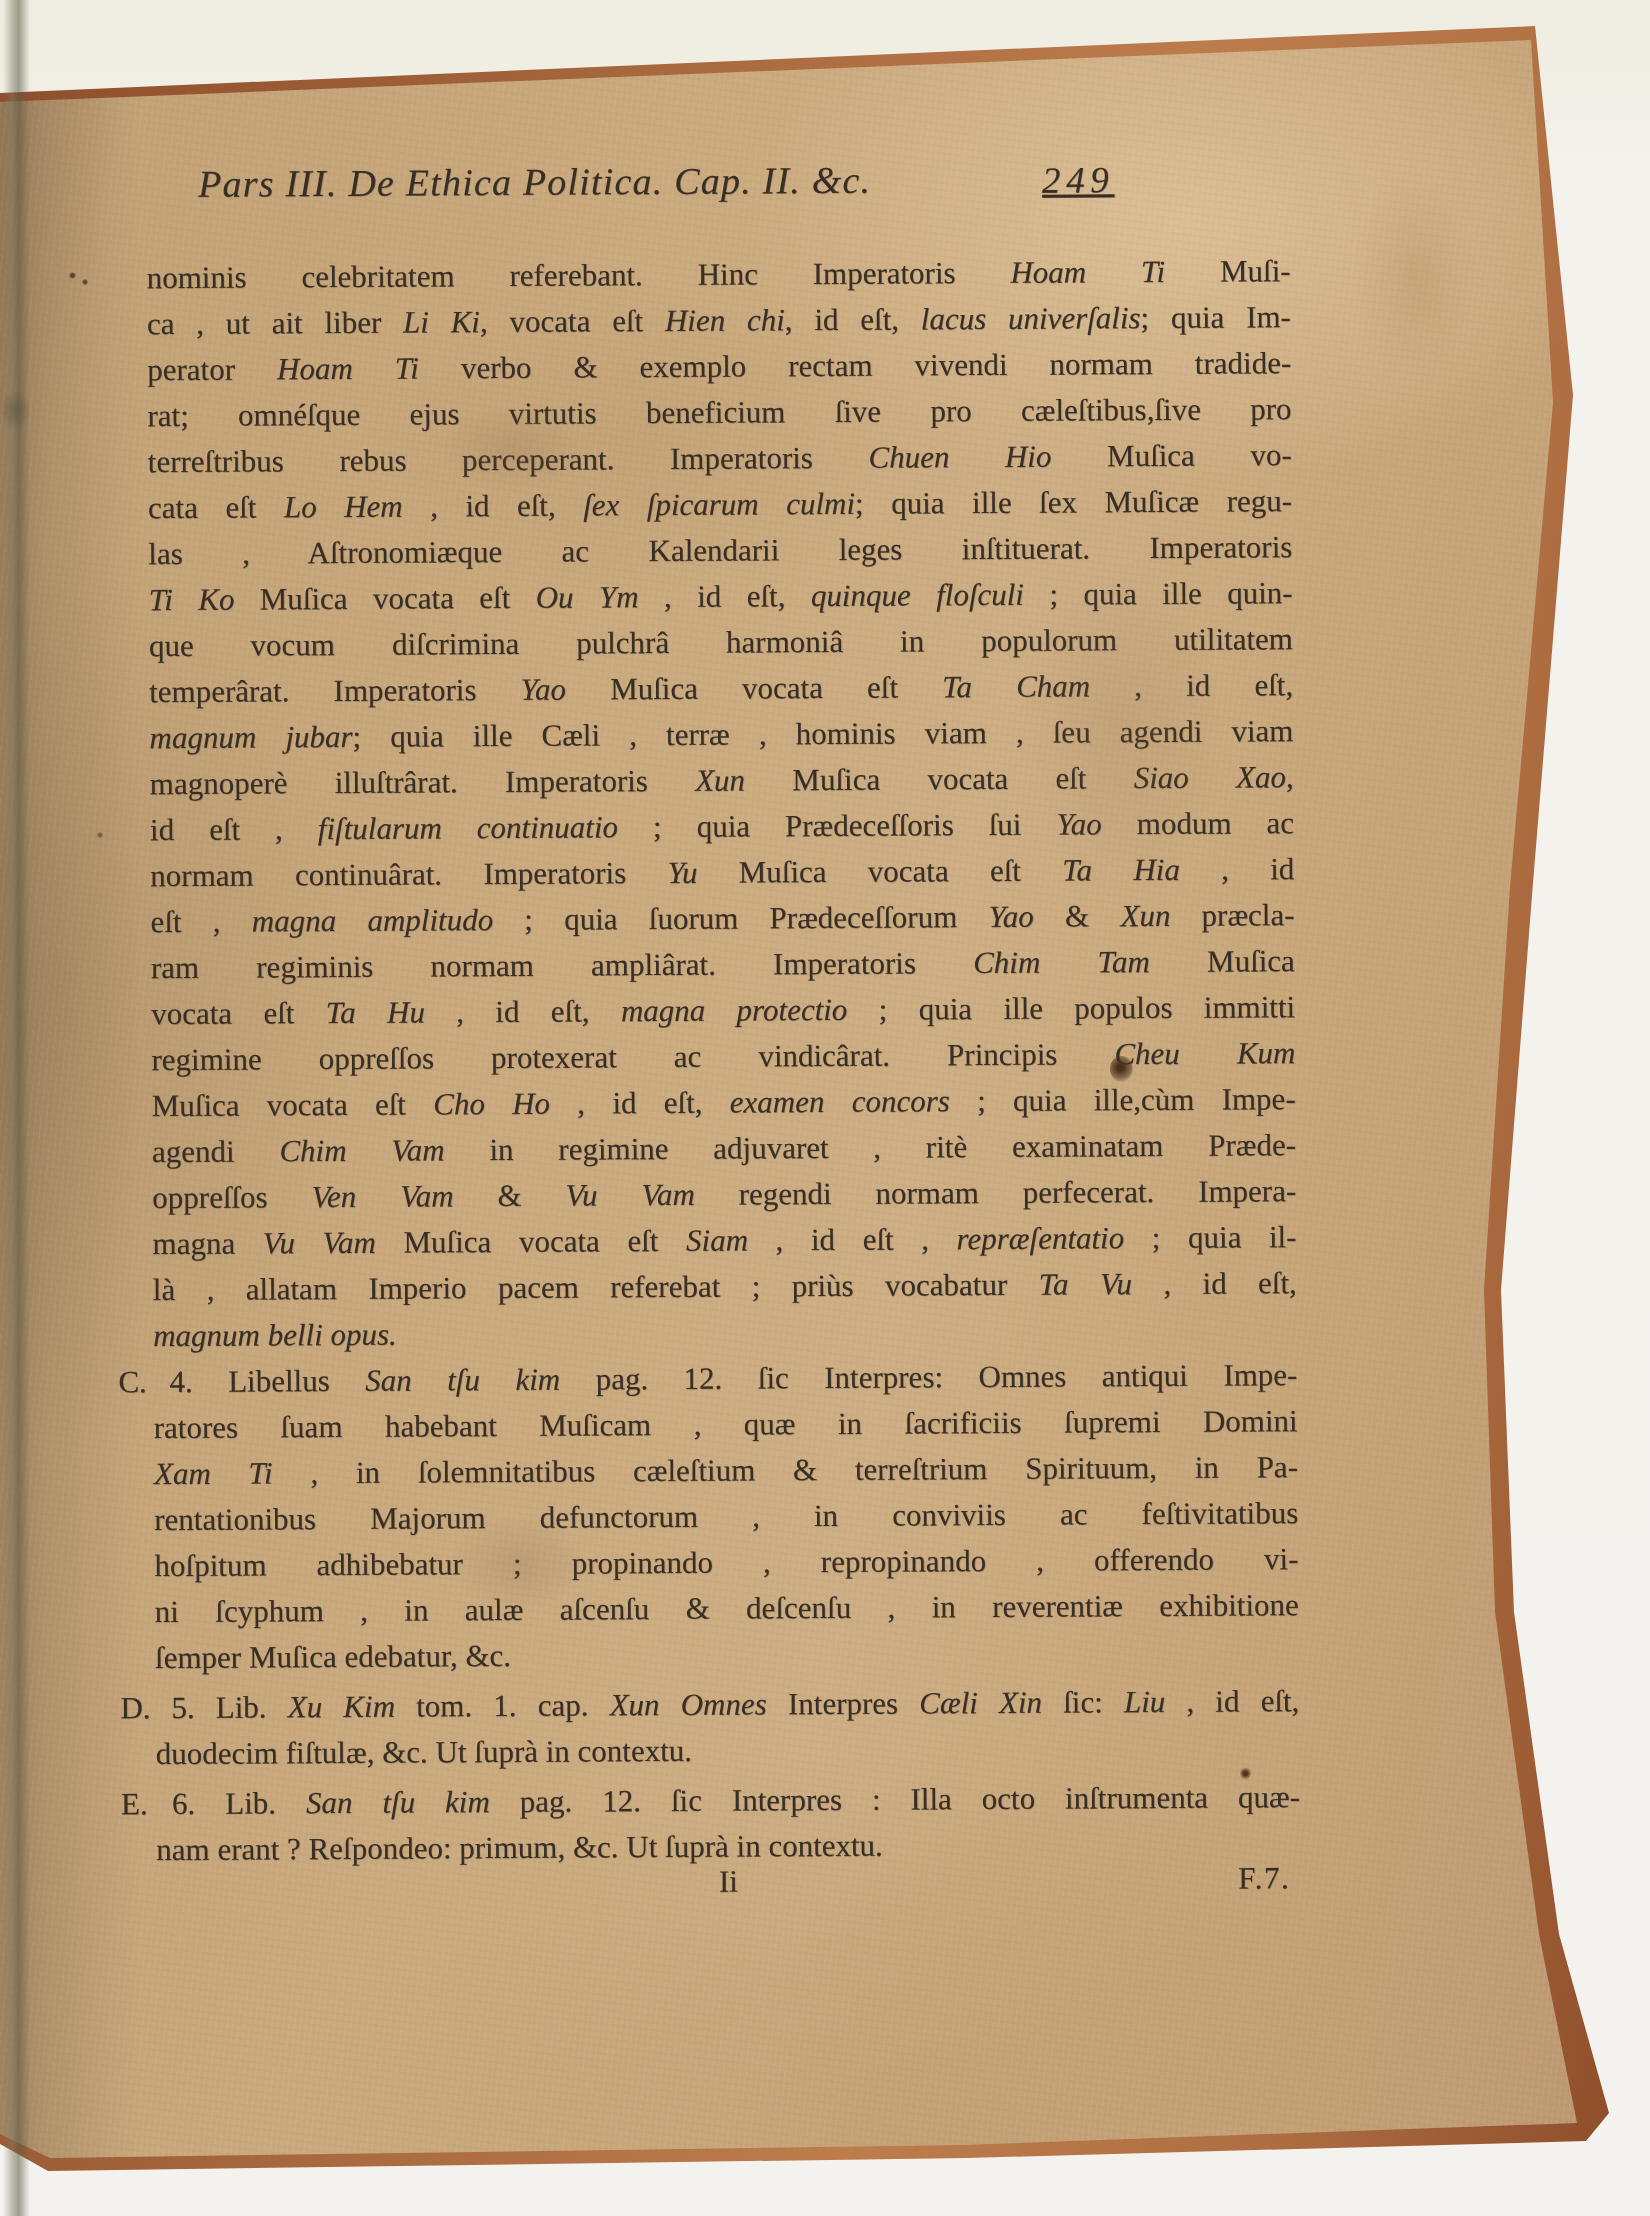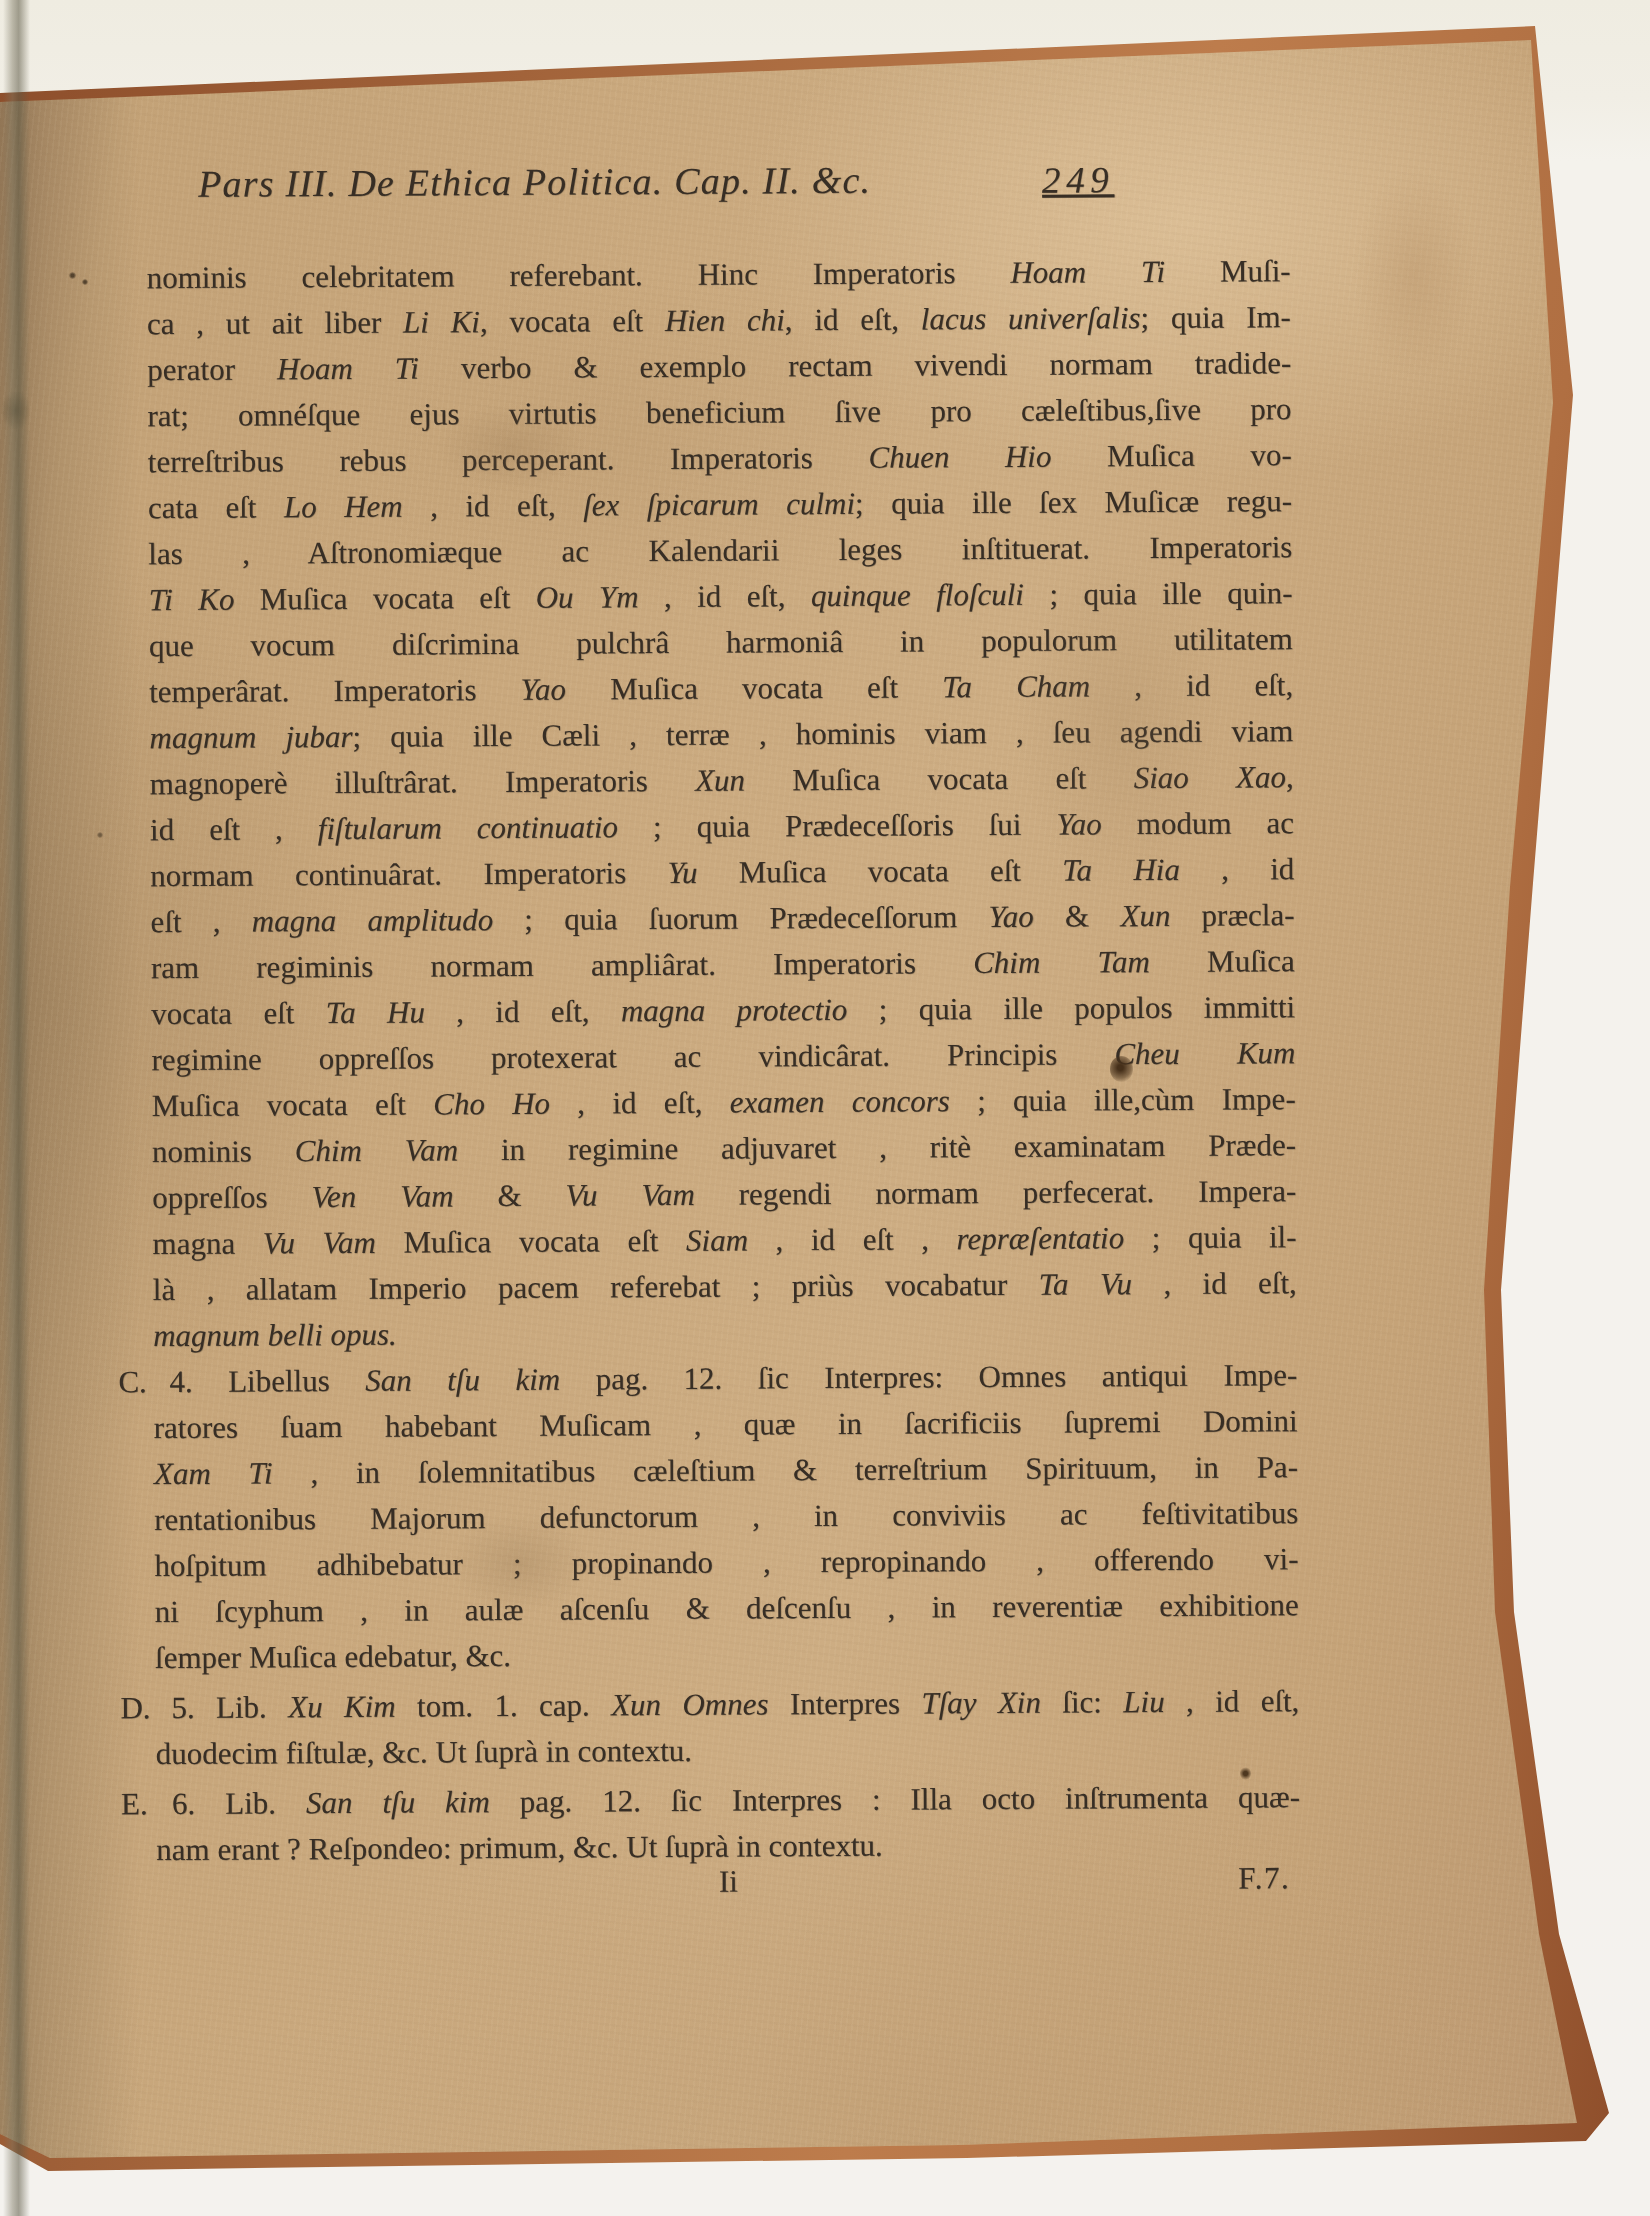--- a/index.html
+++ b/index.html
@@ -104,39 +104,39 @@
           <div class="line"><span>temperârat.  Imperatoris </span><span class="it">Yao</span><span> Muſica vocata eſt </span><span class="it">Ta Cham</span><span> , id eſt,</span></div>
           <div class="line"><span class="it">magnum jubar</span><span>; quia ille Cæli , terræ , hominis viam , ſeu agendi viam</span></div>
           <div class="line"><span>magnoperè illuſtrârat.  Imperatoris </span><span class="it">Xun</span><span> Muſica vocata eſt </span><span class="it">Siao Xao</span><span>,</span></div>
           <div class="line"><span>id eſt , </span><span class="it">fiſtularum continuatio</span><span> ; quia Prædeceſſoris ſui </span><span class="it">Yao</span><span> modum ac</span></div>
           <div class="line"><span>normam continuârat.  Imperatoris </span><span class="it">Yu</span><span> Muſica vocata eſt </span><span class="it">Ta Hia</span><span> , id</span></div>
           <div class="line"><span>eſt , </span><span class="it">magna amplitudo</span><span> ; quia ſuorum Prædeceſſorum </span><span class="it">Yao</span><span> &amp; </span><span class="it">Xun</span><span> præcla-</span></div>
           <div class="line"><span>ram regiminis normam ampliârat.  Imperatoris </span><span class="it">Chim Tam</span><span> Muſica</span></div>
           <div class="line"><span>vocata eſt </span><span class="it">Ta Hu</span><span> , id eſt, </span><span class="it">magna protectio</span><span> ; quia ille populos immitti</span></div>
           <div class="line"><span>regimine oppreſſos protexerat ac vindicârat.  Principis </span><span class="it">Cheu Kum</span></div>
           <div class="line"><span>Muſica vocata eſt </span><span class="it">Cho Ho</span><span> , id eſt, </span><span class="it">examen concors</span><span> ; quia ille,cùm Impe-</span></div>
-          <div class="line"><span>nominis </span><span class="it">Chim Vam</span><span> in regimine adjuvaret , ritè examinatam Præde-</span></div>
+          <div class="line"><span>agendi </span><span class="it">Chim Vam</span><span> in regimine adjuvaret , ritè examinatam Præde-</span></div>
           <div class="line"><span>oppreſſos </span><span class="it">Ven Vam</span><span> &amp; </span><span class="it">Vu Vam</span><span> regendi normam perfecerat.  Impera-</span></div>
           <div class="line"><span>magna </span><span class="it">Vu Vam</span><span> Muſica vocata eſt </span><span class="it">Siam</span><span> , id eſt , </span><span class="it">repræſentatio</span><span> ; quia il-</span></div>
           <div class="line"><span>là , allatam Imperio pacem referebat ; priùs vocabatur </span><span class="it">Ta Vu</span><span> , id eſt,</span></div>
           <div class="line last"><span class="it">magnum belli opus.</span></div>
         </div>
         <div class="para ann">
           <span class="mletter">C.</span>
           <div class="line first"><span>4. Libellus </span><span class="it">San tſu kim</span><span> pag. 12. ſic Interpres: Omnes antiqui Impe-</span></div>
           <div class="line"><span>ratores ſuam habebant Muſicam , quæ in ſacrificiis ſupremi Domini</span></div>
           <div class="line"><span class="it">Xam Ti</span><span> , in ſolemnitatibus cæleſtium &amp; terreſtrium Spirituum, in Pa-</span></div>
           <div class="line"><span>rentationibus Majorum defunctorum , in conviviis ac feſtivitatibus</span></div>
           <div class="line"><span>hoſpitum adhibebatur ; propinando , repropinando , offerendo vi-</span></div>
           <div class="line"><span>ni ſcyphum , in aulæ aſcenſu &amp; deſcenſu , in reverentiæ exhibitione</span></div>
           <div class="line last"><span>ſemper Muſica edebatur, &amp;c.</span></div>
         </div>
         <div class="para ann sp">
           <span class="mletter">D.</span>
-          <div class="line first"><span>5. Lib. </span><span class="it">Xu Kim</span><span> tom. 1. cap. </span><span class="it">Xun Omnes</span><span> Interpres </span><span class="it">Tſay Xin</span><span> ſic: </span><span class="it">Liu</span><span> , id eſt,</span></div>
+          <div class="line first"><span>5. Lib. </span><span class="it">Xu Kim</span><span> tom. 1. cap. </span><span class="it">Xun Omnes</span><span> Interpres </span><span class="it">Cæli Xin</span><span> ſic: </span><span class="it">Liu</span><span> , id eſt,</span></div>
           <div class="line last"><span>duodecim fiſtulæ, &amp;c.  Ut ſuprà in contextu.</span></div>
         </div>
         <div class="para ann sp">
           <span class="mletter">E.</span>
           <div class="line first"><span>6. Lib. </span><span class="it">San tſu kim</span><span> pag. 12. ſic Interpres : Illa octo inſtrumenta quæ-</span></div>
           <div class="line last"><span>nam erant ? Reſpondeo: primum, &amp;c.  Ut ſuprà in contextu.</span></div>
         </div>
       </div>
     <div class="footer">
       <span class="sig">Ii</span>

